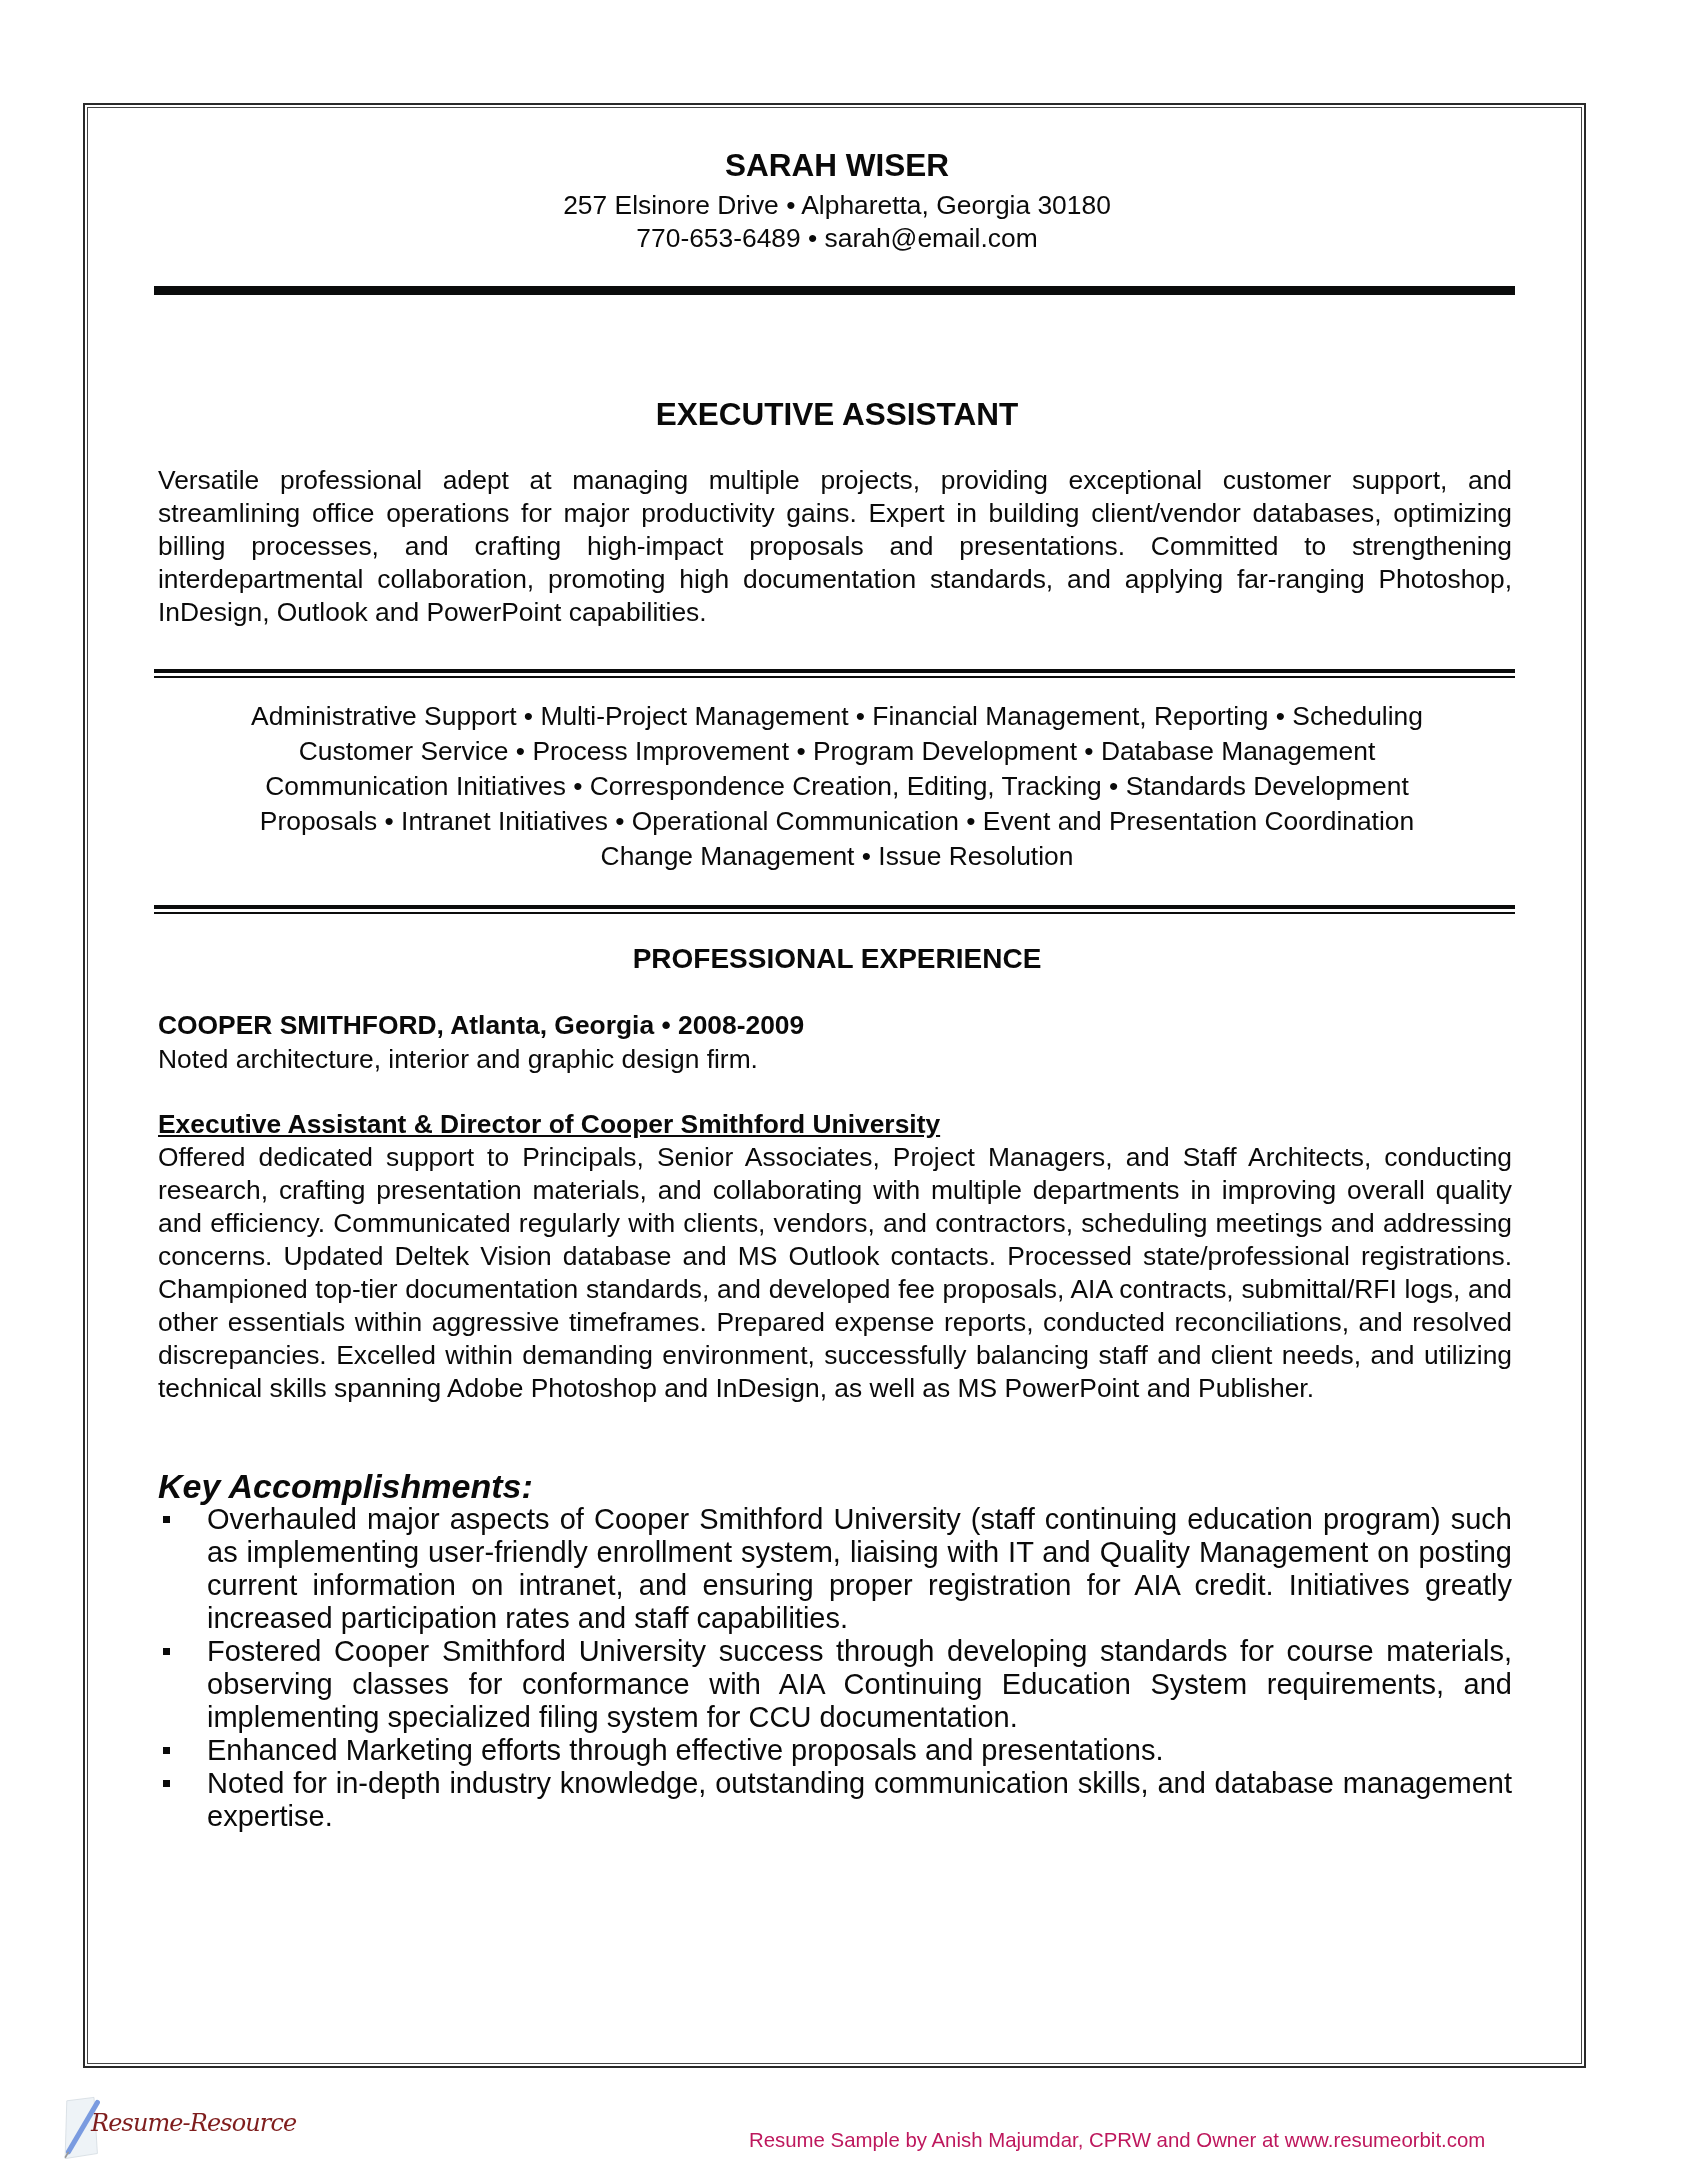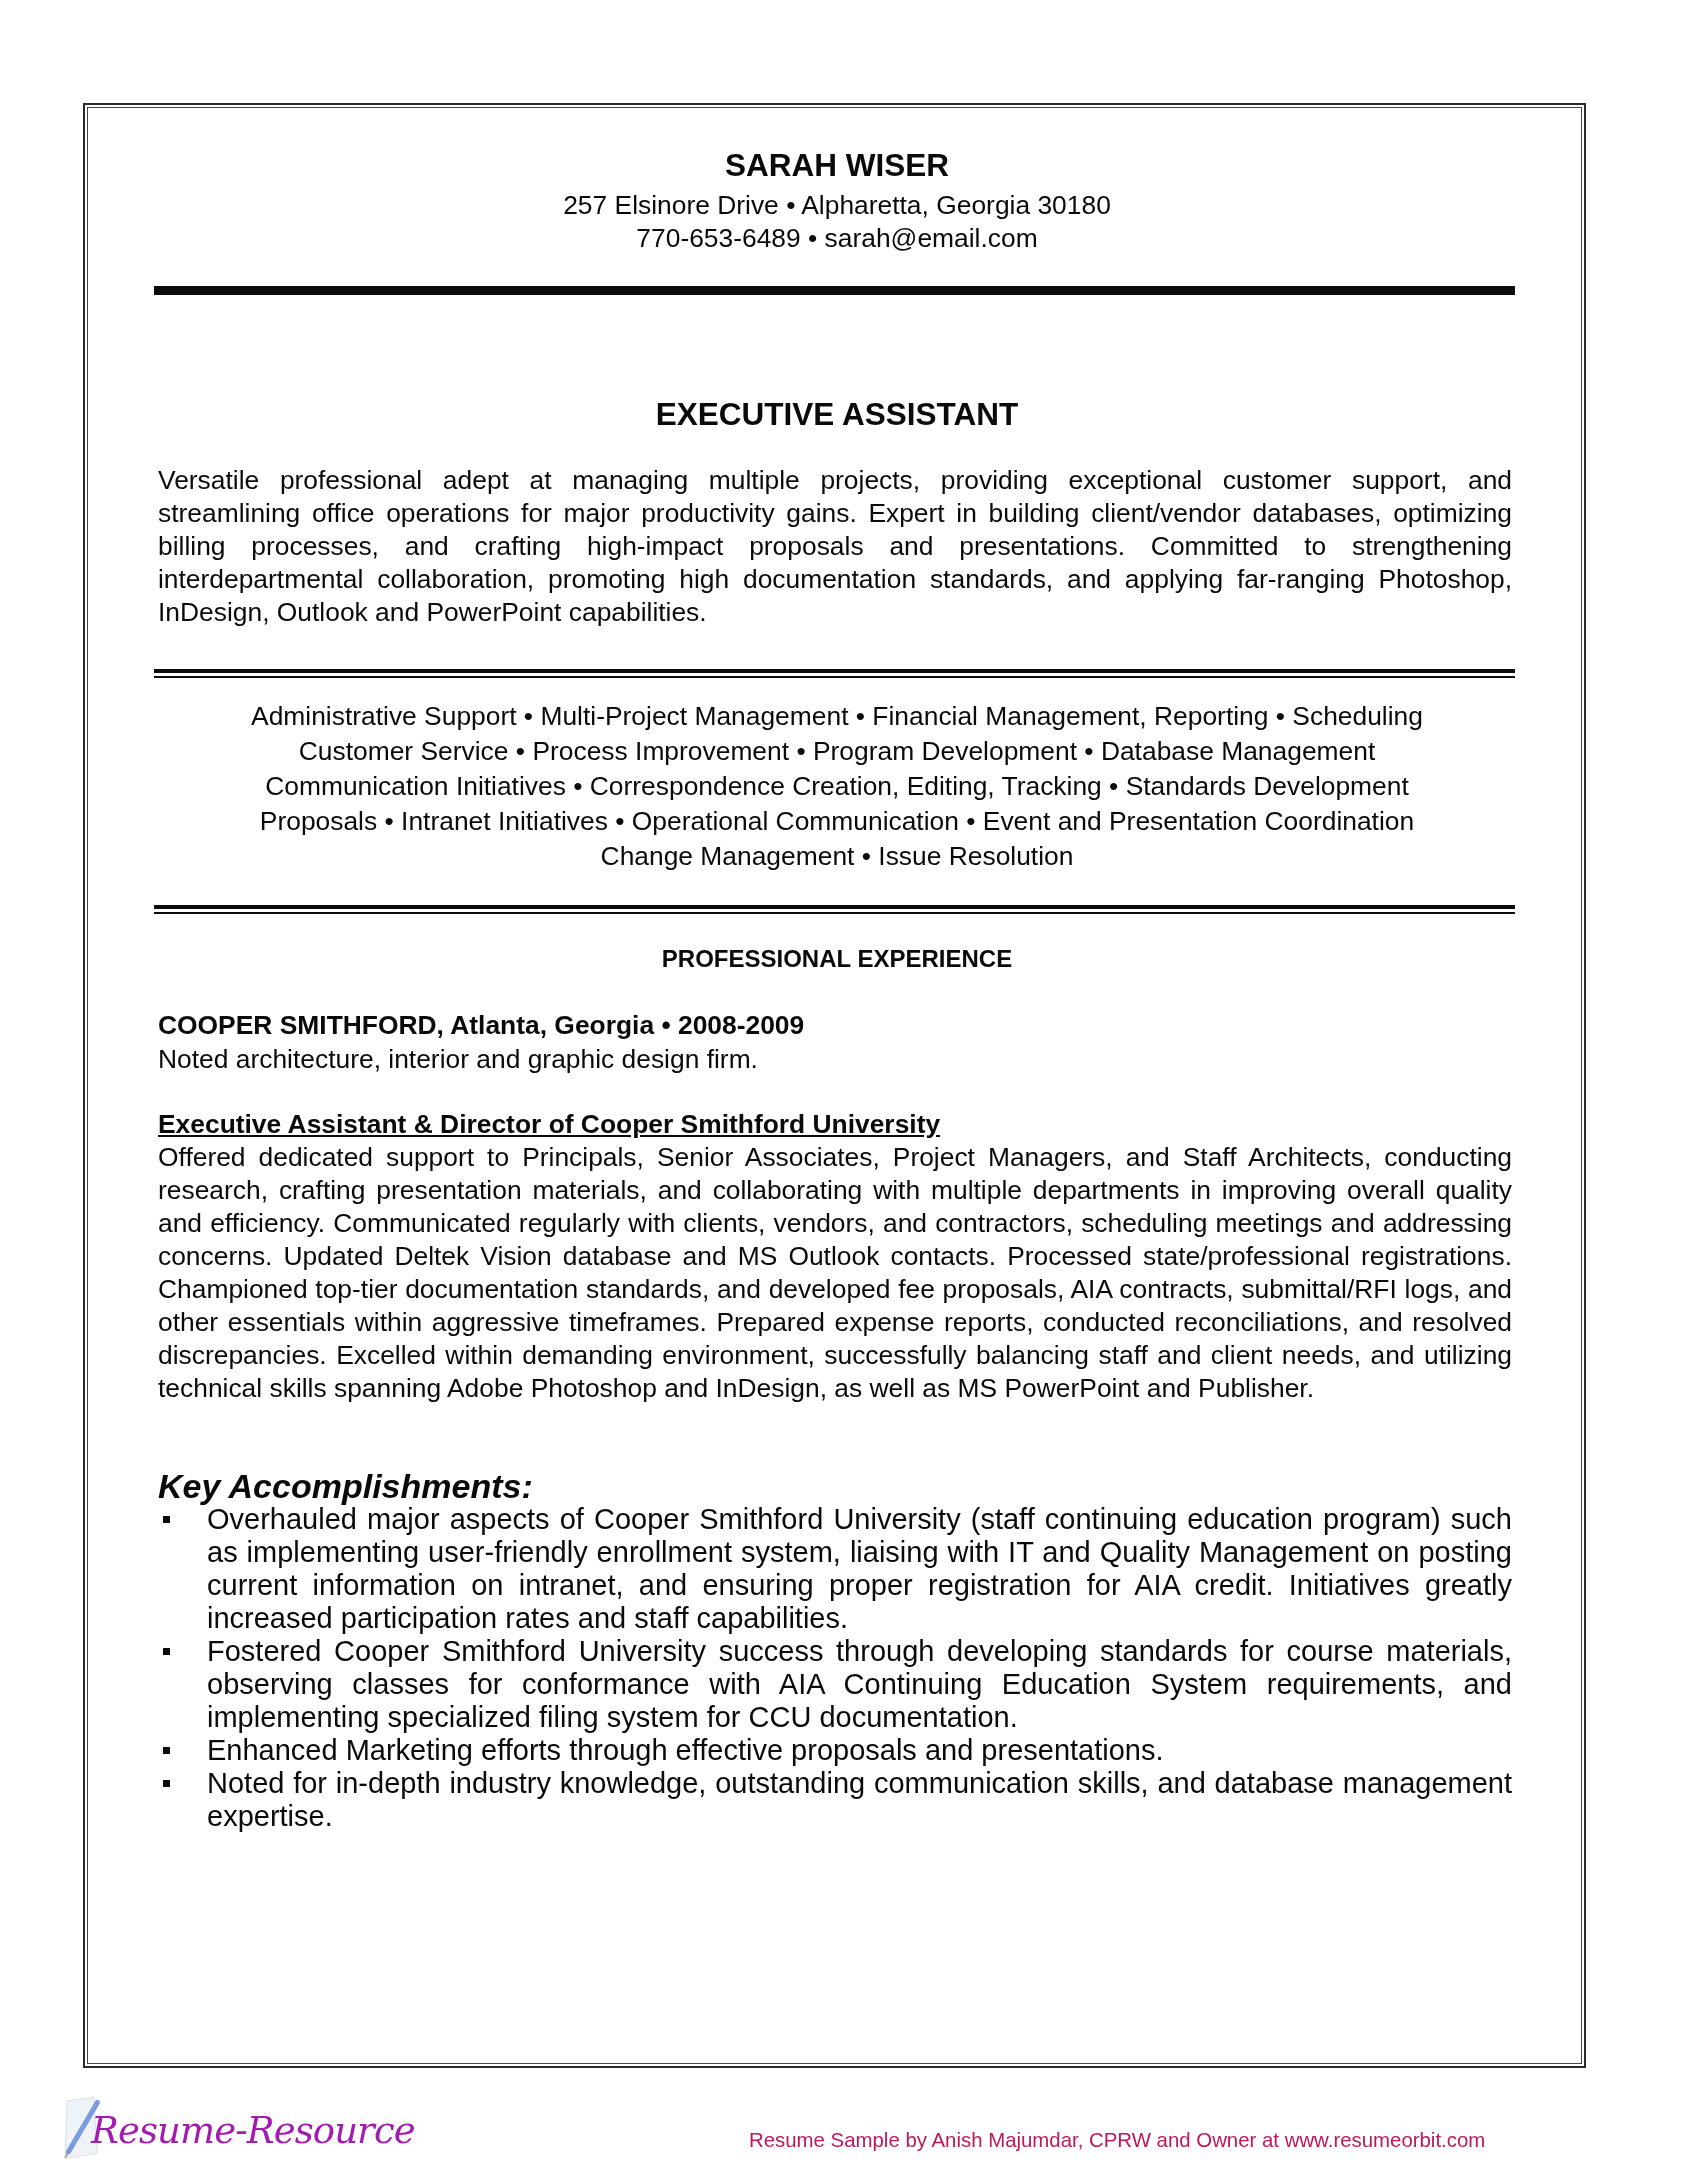--- a/index.html
+++ b/index.html
@@ -18,33 +18,33 @@
   .title { top: 363px; font-size: 31.5px; font-weight: bold; line-height: 37px; margin-top: 33px; }
   .para { position: absolute; left: 158px; width: 1354px; font-size: 26.4px; line-height: 33px;
           text-align: justify; }
   .summary { top: 464px; }
   .dbl { position: absolute; left: 154px; width: 1361px; height: 10.2px; }
   .dbl .a { position: absolute; left: 0; right: 0; top: 0; height: 4.3px; background: #0b0c0c; }
   .dbl .b { position: absolute; left: 0; right: 0; top: 6.8px; height: 2.6px; background: #0b0c0c; }
   .r1 { top: 669px; } .r2 { top: 905px; }
   .skills { top: 699px; font-size: 26.4px; line-height: 35px; }
   .skills div { white-space: nowrap; }
-  .sec-head { top: 942px; font-size: 24px; font-weight: bold; line-height: 34px; }
+  .sec-head { top: 942px; font-size: 28px; font-weight: bold; line-height: 34px; }
   .company { position: absolute; left: 158px; top: 1009px; font-size: 26.4px; font-weight: bold; line-height: 33px; }
   .firm { position: absolute; left: 158px; top: 1043px; font-size: 26.4px; line-height: 33px; }
   .jobtitle { position: absolute; left: 158px; top: 1108px; font-size: 26.4px; font-weight: bold;
               text-decoration: underline; line-height: 33px; }
   .jobdesc { top: 1141px; }
   .ka { position: absolute; left: 158px; top: 1470px; font-size: 34px; font-weight: bold; font-style: italic; line-height: 33px; }
   .bullets { position: absolute; left: 158px; top: 1503px; width: 1354px; margin: 0; padding: 0; list-style: none; }
   .bullets li { position: relative; padding-left: 49px; font-size: 29px; line-height: 33px; text-align: justify; }
   .bullets li .sq { position: absolute; left: 5.1px; top: 12.8px; width: 6.8px; height: 7.7px; background: #0a0a0a; }
   .logo { position: absolute; left: 60px; top: 2094px; width: 256px; height: 68px; }
   .logo-text { position: absolute; left: 31px; top: 15.3px; font-family: "DejaVu Serif", serif; font-style: italic;
-               font-size: 37px; color: #a21caf; white-space: nowrap; letter-spacing: -0.9px; }
+               font-size: 24px; color: #7f1d1d; white-space: nowrap; letter-spacing: -0.9px; }
   .footer { position: absolute; left: 749px; top: 2128px; font-size: 20.4px; color: #be185d; white-space: nowrap; line-height: 25.6px; }
 </style>
 </head>
 <body>
 
 <div class="frame"></div>
 
 <div class="abs center name">SARAH WISER</div>
 <div class="abs center contact c1">257 Elsinore Drive • Alpharetta, Georgia 30180</div>
 <div class="abs center contact c2">770-653-6489 • sarah@email.com</div>

